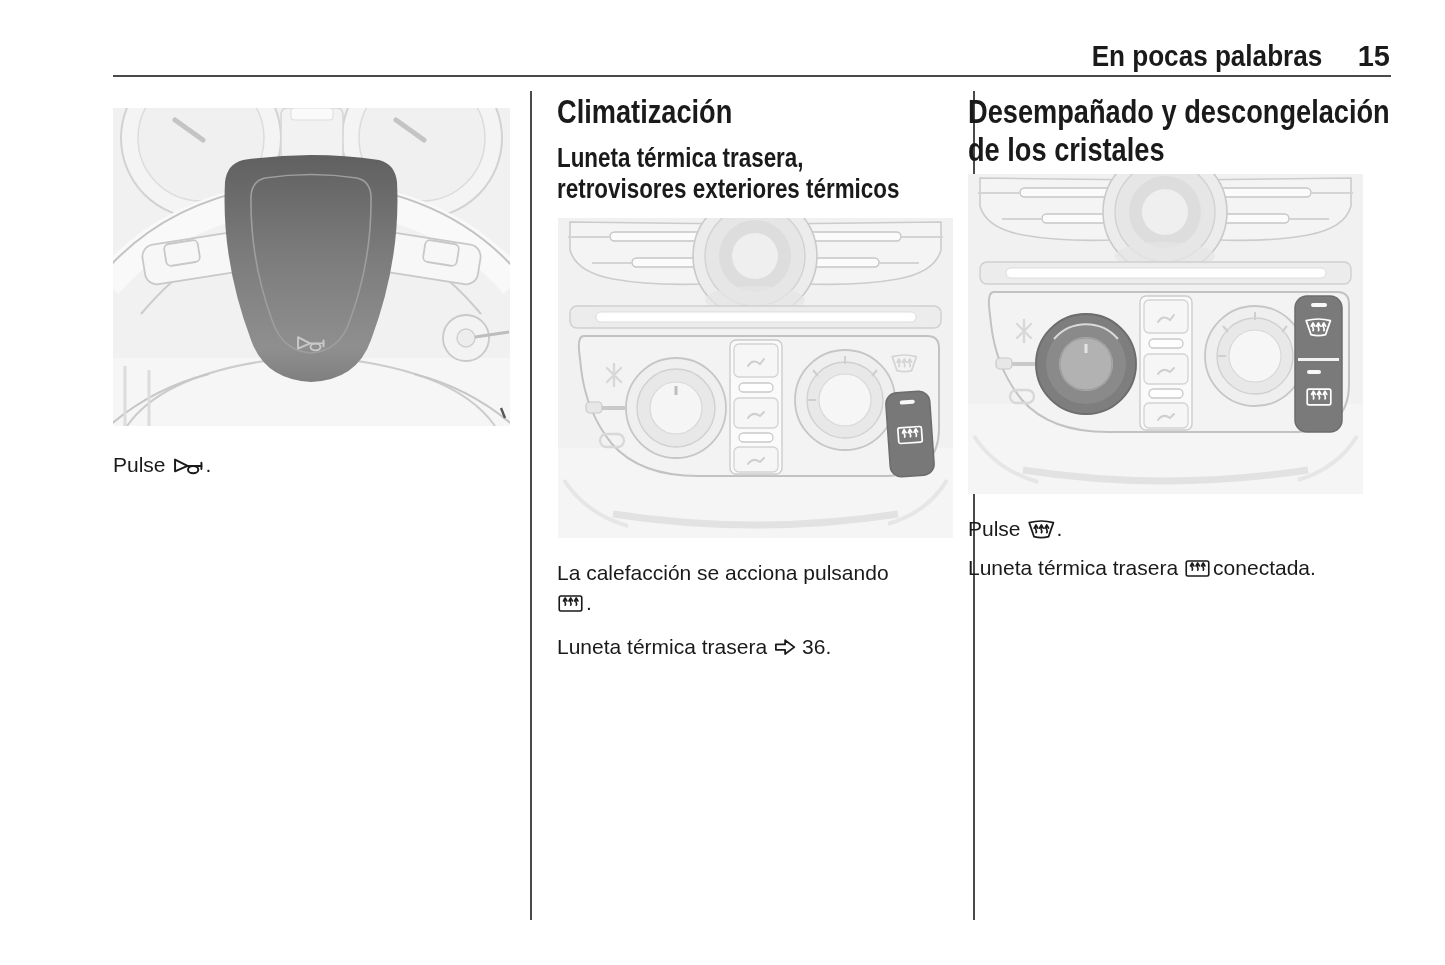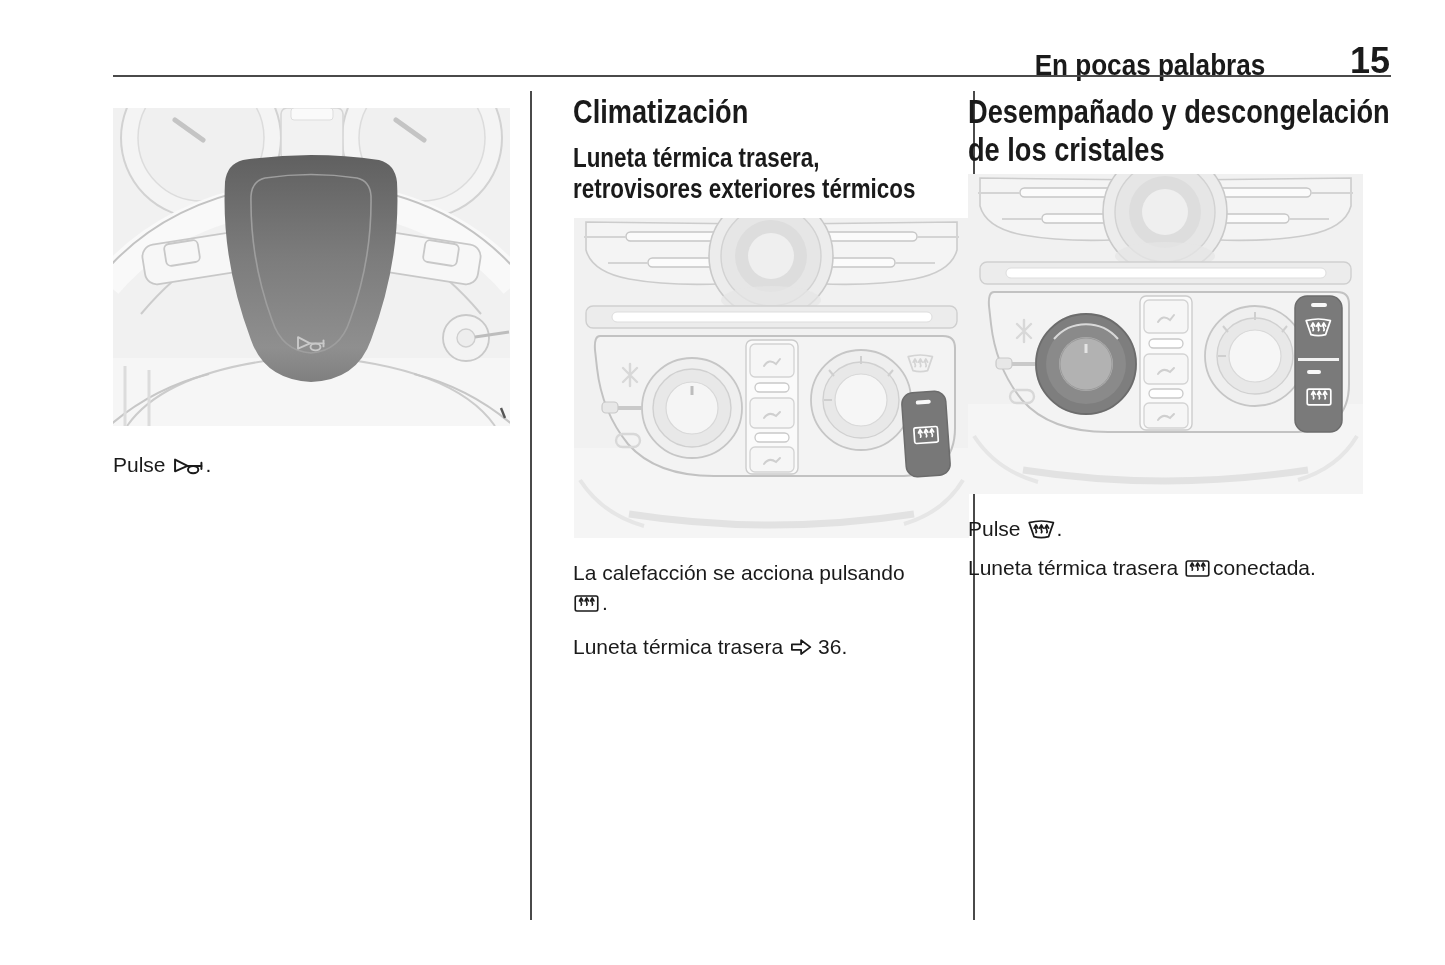--- a/index.html
+++ b/index.html
@@ -3,26 +3,26 @@
 <meta charset="utf-8">
 <style>
   html,body{margin:0;padding:0;background:#ffffff;}
   body{
     width:1445px;height:965px;position:relative;overflow:hidden;
     font-family:"Liberation Sans","DejaVu Sans",sans-serif;
     color:#1a1a1a;
   }
   .hdr{position:absolute;top:40px;left:113px;right:55px;display:flex;align-items:flex-end;justify-content:flex-end;}
   .hdr-title{font-size:29px;font-weight:bold;white-space:nowrap;display:inline-block;transform:scaleX(.9);transform-origin:100% 50%;}
-  .hdr-num{font-size:36px;font-weight:bold;margin-left:85px;}
+  .hdr-num{font-size:29px;font-weight:bold;margin-left:35px;}
   .hdr-rule{position:absolute;top:75px;left:113px;width:1278px;height:2px;background:#4a4a4a;}
   .vrule{position:absolute;top:91px;width:2px;height:829px;background:#4a4a4a;}
   .col{position:absolute;top:92px;}
   .col1{left:113px;width:397px;}
-  .col2{left:573px;width:400px;}
+  .col2{left:557px;width:400px;}
   .col3{left:968px;width:395px;}
   h1{font-size:34px;line-height:38px;margin:0 0 12px 0;font-weight:bold;}
   h1 .cond, h2 .cond{display:inline-block;transform:scaleX(.8);transform-origin:0 50%;white-space:nowrap;}
   h2{font-size:28px;line-height:31px;margin:8px 0 14px 0;font-weight:bold;}
   .fig{display:block;}
   p{font-size:21px;line-height:30px;margin:0 0 9px 0;}
   .nw{white-space:nowrap;}
   .blockline{display:block;white-space:nowrap;}
   .ti{display:inline-block;vertical-align:-3px;color:#1a1a1a;}
   .ti-horn{width:31px;height:19px;margin:0 2px 0 7px;}

